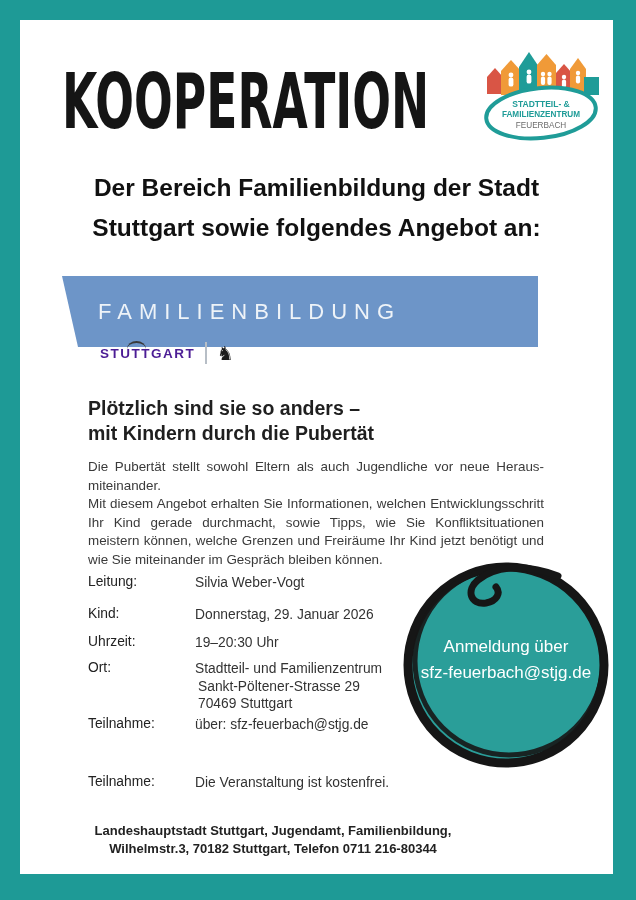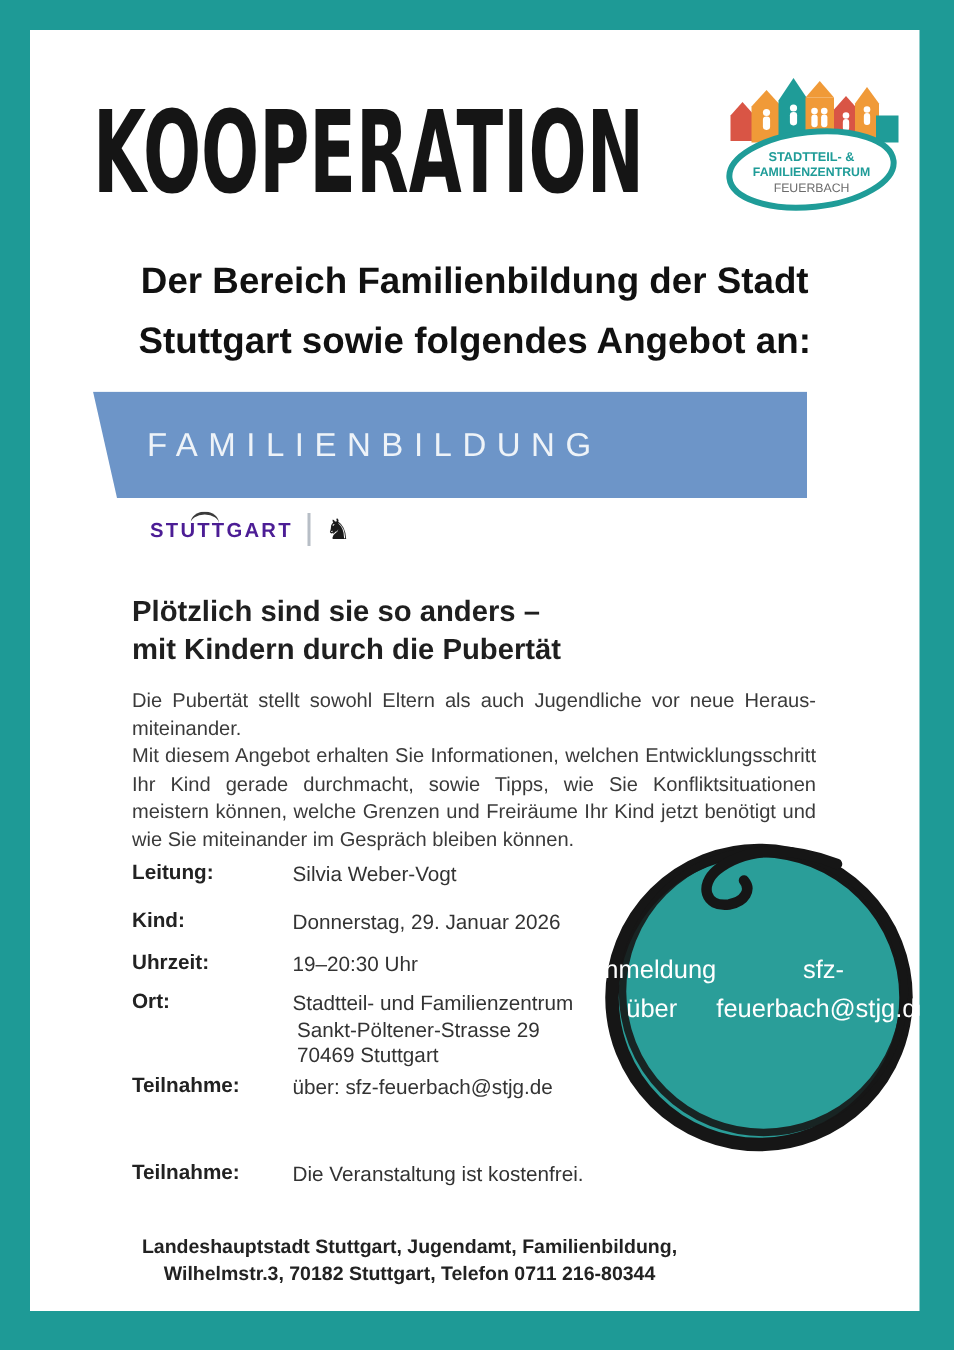--- a/index.html
+++ b/index.html
@@ -27,21 +27,21 @@
   
   .fz-logo{position:absolute;left:462px;top:22px;width:122px;height:102px;}
   
   .heading{
     position:absolute;left:0;top:148px;width:100%;
     text-align:center;font-weight:bold;font-size:24.5px;line-height:40px;
     color:#111;
   }
   
   .banner{
-    position:absolute;left:42px;top:241px;width:476px;height:71px;
+    position:absolute;left:42px;top:256px;width:476px;height:71px;
     clip-path:polygon(0 0,100% 0,100% 100%,16px 100%);
     display:flex;align-items:center;
   }
   .banner-label{
     padding-left:36px;color:#eef3f8;font-size:22px;
     letter-spacing:7px;font-weight:400;
   }
   
   .stg-row{position:absolute;left:80px;top:320px;display:flex;align-items:center;gap:10px;height:26px;}
   .stg-wordmark{position:relative;font-weight:bold;font-size:13.5px;letter-spacing:1.5px;color:#4c1d95;}
@@ -58,29 +58,29 @@
     font-weight:bold;font-size:19.5px;line-height:24.5px;color:#1f1f1f;
   }
   .body-text{
     position:absolute;left:68px;top:438px;width:456px;
     font-size:13.4px;line-height:18.6px;color:#3a3a3a;
     text-align:justify;
   }
   .body-text .just-line{text-align:justify;text-align-last:justify;}
   
   .detail-row{position:absolute;left:68px;font-size:13.8px;color:#333;}
-  .detail-label{position:absolute;left:0;top:0;width:105px;font-weight:bold;color:#222;white-space:nowrap;}
+  .detail-label{position:absolute;left:0;top:0;width:105px;font-weight:normal;color:#222;white-space:nowrap;}
   .detail-value{position:absolute;left:107px;top:0;width:240px;line-height:17.5px;white-space:nowrap;}
   .detail-value .indent{padding-left:3px;}
   .r0{top:554px;} .r1{top:586px;} .r2{top:614px;} .r3{top:640px;} .r4{top:696px;} .r5{top:754px;}
   
   .badge{position:absolute;left:380px;top:540px;width:212px;height:212px;}
   .badge svg{position:absolute;inset:0;}
   .badge-text{
-    position:absolute;inset:0;display:flex;flex-direction:row;
+    position:absolute;inset:0;display:flex;flex-direction:column;
     align-items:center;justify-content:center;
     color:#fff;font-size:17px;line-height:26px;text-align:center;
     transform:translateY(-6px);
   }
   
   .footer{
     position:absolute;left:20px;top:802px;width:466px;
     text-align:center;font-weight:bold;font-size:13px;line-height:17.5px;color:#222;
   }
 </style>

